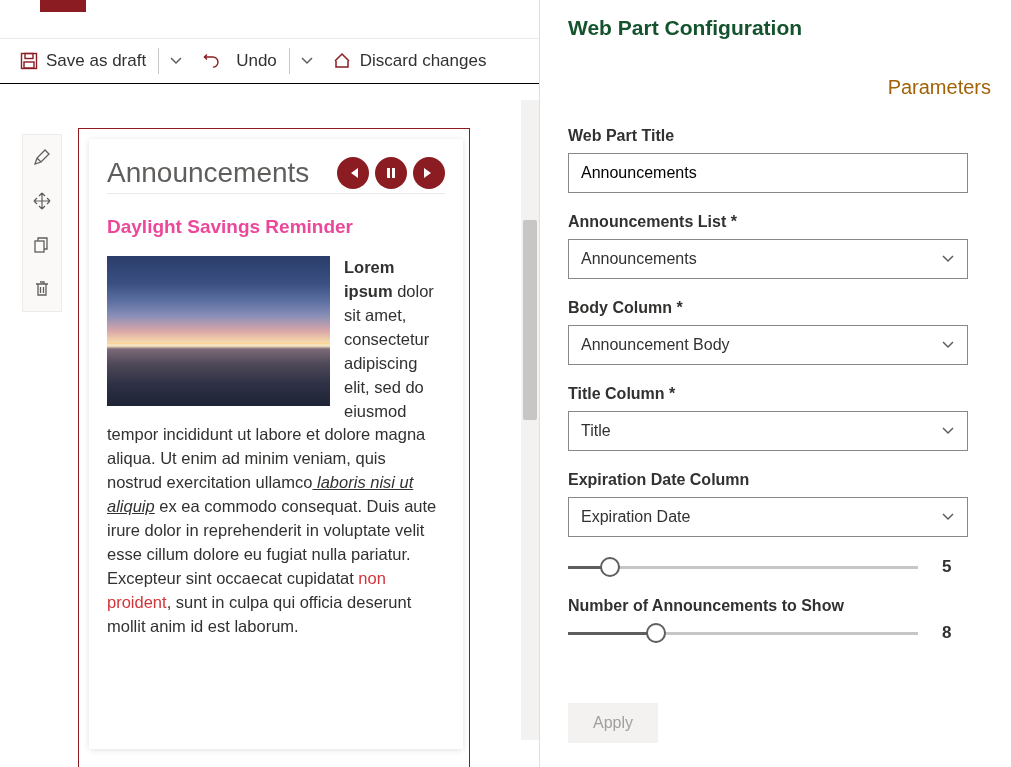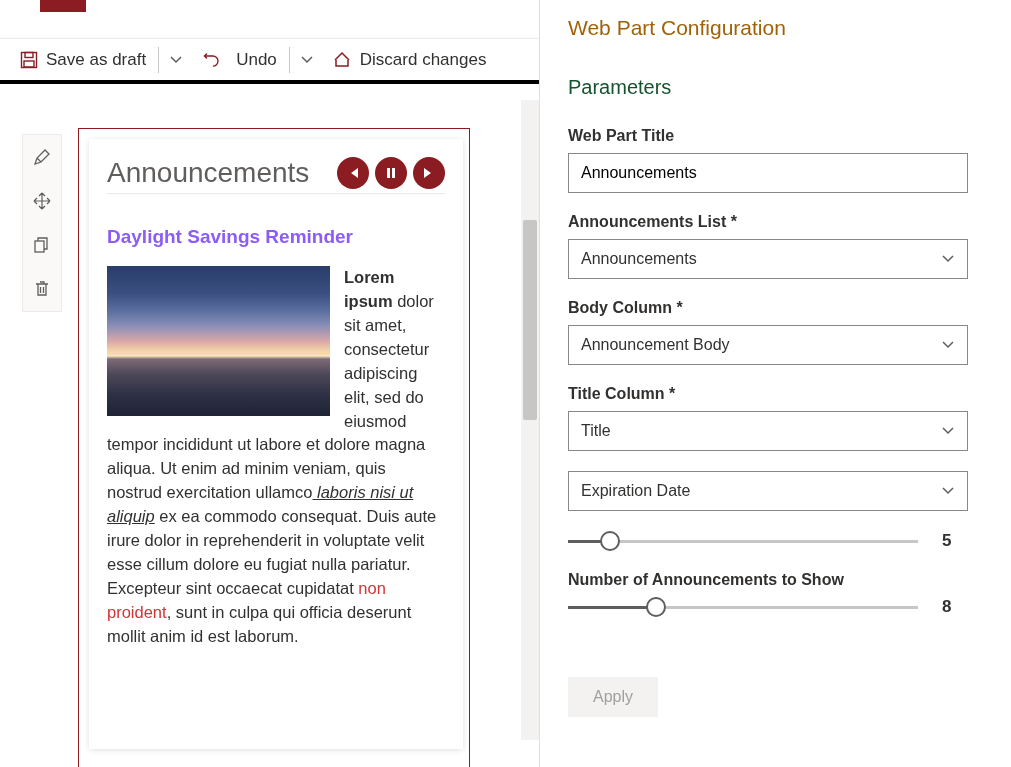--- a/index.html
+++ b/index.html
@@ -35,21 +35,21 @@
     width: 46px; height: 12px;
     background: #8a1c22;
   }
 
   .toolbar {
     display: flex;
     align-items: center;
     height: 46px;
     padding: 0 10px;
     margin-top: 38px;
-    border-bottom: 4px solid #000000;
+    border-bottom: 1px solid #000000;
     border-top: 1px solid #edebe9;
     color: #323130;
   }
   .toolbar .btn {
     display: flex;
     align-items: center;
     padding: 0 10px;
     height: 100%;
     cursor: pointer;
     font-size: 17px;
@@ -136,24 +136,24 @@
     background: #8a1c22;
     color: #fff;
     display: flex;
     align-items: center;
     justify-content: center;
     cursor: pointer;
   }
   .round-btn svg { display:block; }
 
   .ann-title {
-    margin-top: 32px;
+    margin-top: 22px;
     font-size: 19px;
     font-weight: 600;
-    color: #8b5cf6;
+    color: #ec4899;
   }
   .ann-body-wrap {
     margin-top: 18px;
     font-size: 16.5px;
     line-height: 1.45;
     color: #323130;
   }
   .sunset {
     float: left;
     width: 223px; height: 150px;
@@ -170,22 +170,22 @@
     content:"";
     position:absolute;
     left:0; right:0; top:58%;
     height:1px;
     background: rgba(255,210,140,0.9);
   }
   .italic-u { font-style: italic; text-decoration: underline; }
   .red-text { color: #d13438; }
 
   
-  .rp-h1 { font-size: 21px; font-weight: 400; color: #a16207; margin: 16px 0 36px 0;}
-  .rp-h2 { font-size: 20px; font-weight: 400; color: #14532d; margin-bottom: 28px;}
+  .rp-h1 { font-size: 21px; font-weight: 700; color: #14532d; margin: 16px 0 36px 0;}
+  .rp-h2 { font-size: 20px; font-weight: 400; color: #a16207; margin-bottom: 28px; text-align: right;}
   .field { margin-bottom: 20px; }
   .field-label { font-size: 16px; font-weight: 600; margin-bottom: 8px; }
   .txt-input {
     width: 400px; height: 40px;
     border: 1px solid #8a8886;
     padding: 0 12px;
     font-size: 16px;
     font-family: inherit;
   }
   .dropdown {
@@ -381,20 +381,21 @@
       <div class="field-label">Title Column *</div>
       <div class="dropdown">
         <span class="dd-text">Title</span>
         <svg width="14" height="14" viewBox="0 0 14 14">
             <path d="M2 4 L7 9 L12 4" fill="none" stroke="#605e5c" stroke-width="1.5"></path>
           </svg>
       </div>
     </div>
 
     <div class="field">
+      <div class="field-label">Expiration Date Column</div>
       <div class="dropdown">
         <span class="dd-text">Expiration Date</span>
         <svg width="14" height="14" viewBox="0 0 14 14">
             <path d="M2 4 L7 9 L12 4" fill="none" stroke="#605e5c" stroke-width="1.5"></path>
           </svg>
       </div>
     </div>
 
     <div class="field">
       <div class="slider-wrap">

